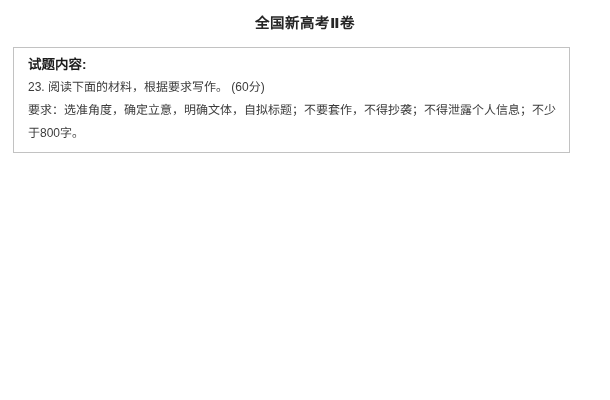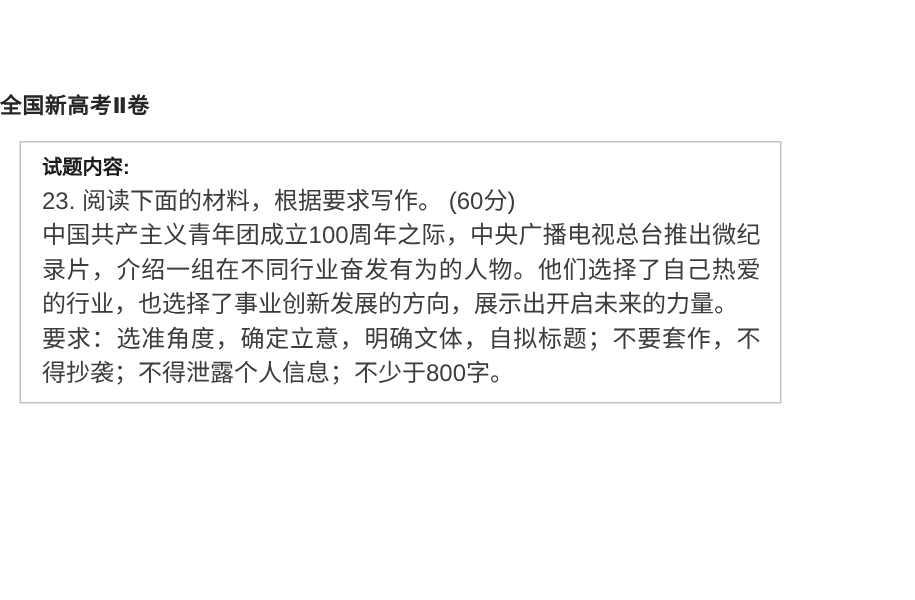--- a/index.html
+++ b/index.html
@@ -7,61 +7,60 @@
     padding: 0;
   }
   body {
     width: 610px;
     height: 400px;
     overflow: hidden;
     background: #ffffff;
     font-family: "Liberation Sans", "DejaVu Sans", sans-serif;
   }
   .exam-title {
+    text-align: center;
     padding-top: 11px;
     font-size: 14.5px;
     font-weight: 600;
     letter-spacing: 0.5px;
     color: #262626;
-    margin-top: 47px;
   }
   .question-box {
     margin: 15px 0 0 13px;
-    width: 508px;
+    width: 557px;
     box-sizing: border-box;
     border: 1px solid #c2c2c2;
     background: #ffffff;
     padding: 5px 13px 7px 14px;
   }
   .box-heading {
     font-size: 13.5px;
     font-weight: 700;
     color: #1c1c1c;
     line-height: 23px;
   }
   .question-box p {
     margin: 0;
-    font-size: 16px;
+    font-size: 12px;
     line-height: 23px;
     color: #3c3c3c;
     text-align: justify;
     text-justify: inter-ideograph;
     word-break: break-all;
   }
 </style>
 </head>
 <body>
 
 <div class="exam-title">全国新高考Ⅱ卷</div>
 
 <div class="question-box">
 
   <div class="box-heading">试题内容:</div>
 
   <p>23. 阅读下面的材料，根据要求写作。 (60分)</p>
 
-  <p>中国共产主义青年团成立100周年之际，中央广播电视总台推出微纪录片，介绍一组在不同行业奋发有为的人物。他们选择了自己热爱的行业，也选择了事业创新发展的方向，展示出开启未来的力量。</p>
 
 
 
   <p>要求：选准角度，确定立意，明确文体，自拟标题；不要套作，不得抄袭；不得泄露个人信息；不少于800字。</p>
 
 </div>
 
 </body></html>

